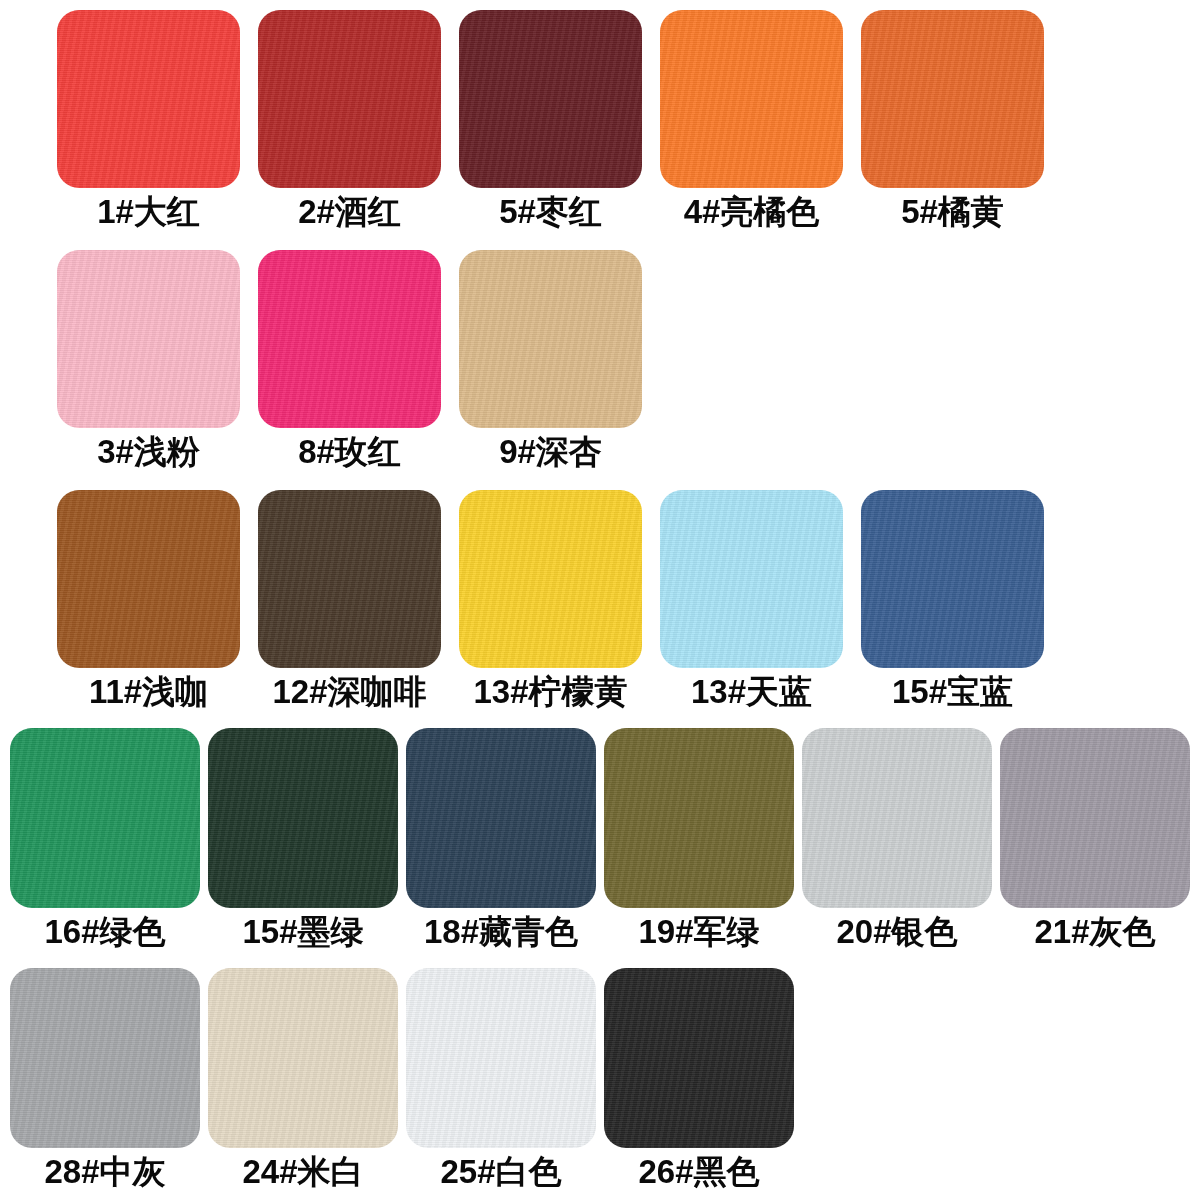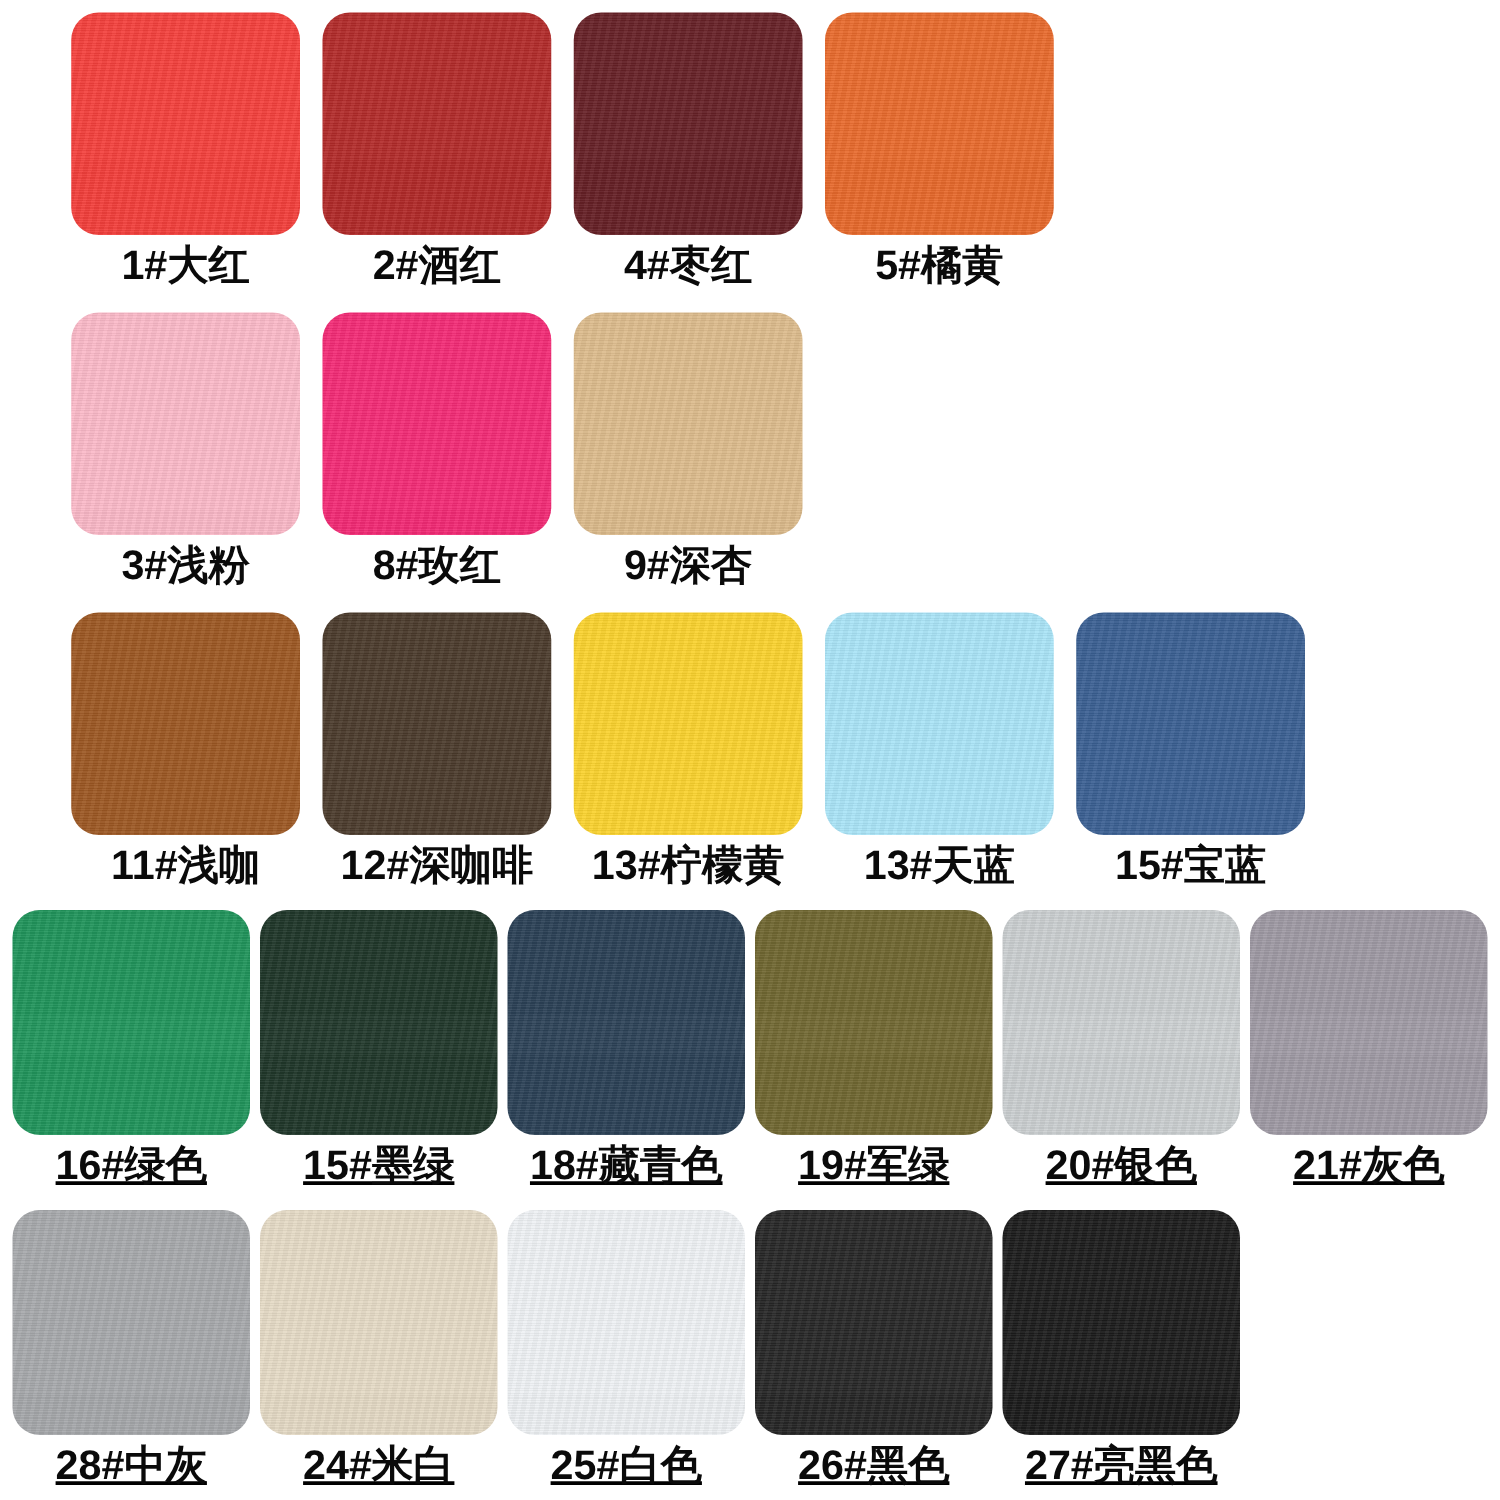--- a/index.html
+++ b/index.html
@@ -33,21 +33,20 @@
     margin-top:10px;
   }
   
   .row.cols-6{
     padding:0 6px;
     height:240px;
   }
   .row.cols-6 .cell{
     width:198px;
     margin:0 0px;
-    text-decoration:underline;
   }
   .row.cols-6 .swatch{
     width:190px;height:180px;
     margin-top:8px;
   }
   .cell{
     display:flex;
     flex-direction:column;
     align-items:center;
     box-sizing:border-box;
@@ -114,21 +113,28 @@
           <div class="weave"></div>
           <div class="weave2"></div>
         </div>
         <div class="label">2#酒红</div>
       </div>
       <div class="cell">
         <div class="swatch" style="background: rgb(102, 32, 38);">
           <div class="weave"></div>
           <div class="weave2"></div>
         </div>
-        <div class="label">4#枣红</div>
+        <div class="label">5#枣红</div>
+      </div>
+      <div class="cell">
+        <div class="swatch" style="background: rgb(251, 123, 42);">
+          <div class="weave"></div>
+          <div class="weave2"></div>
+        </div>
+        <div class="label">4#亮橘色</div>
       </div>
       <div class="cell">
         <div class="swatch" style="background: rgb(232, 106, 44);">
           <div class="weave"></div>
           <div class="weave2"></div>
         </div>
         <div class="label">5#橘黄</div>
       </div>
     </div>
     <div class="row cols-5">
@@ -256,22 +262,15 @@
           <div class="weave2"></div>
         </div>
         <div class="label">25#白色</div>
       </div>
       <div class="cell">
         <div class="swatch" style="background: rgb(38, 38, 38);">
           <div class="weave"></div>
           <div class="weave2"></div>
         </div>
         <div class="label">26#黑色</div>
-      </div>
-      <div class="cell">
-        <div class="swatch" style="background: rgb(27, 27, 27);">
-          <div class="weave"></div>
-          <div class="weave2"></div>
-        </div>
-        <div class="label">27#亮黑色</div>
       </div>
     </div>
   </div>
 
 </body></html>

